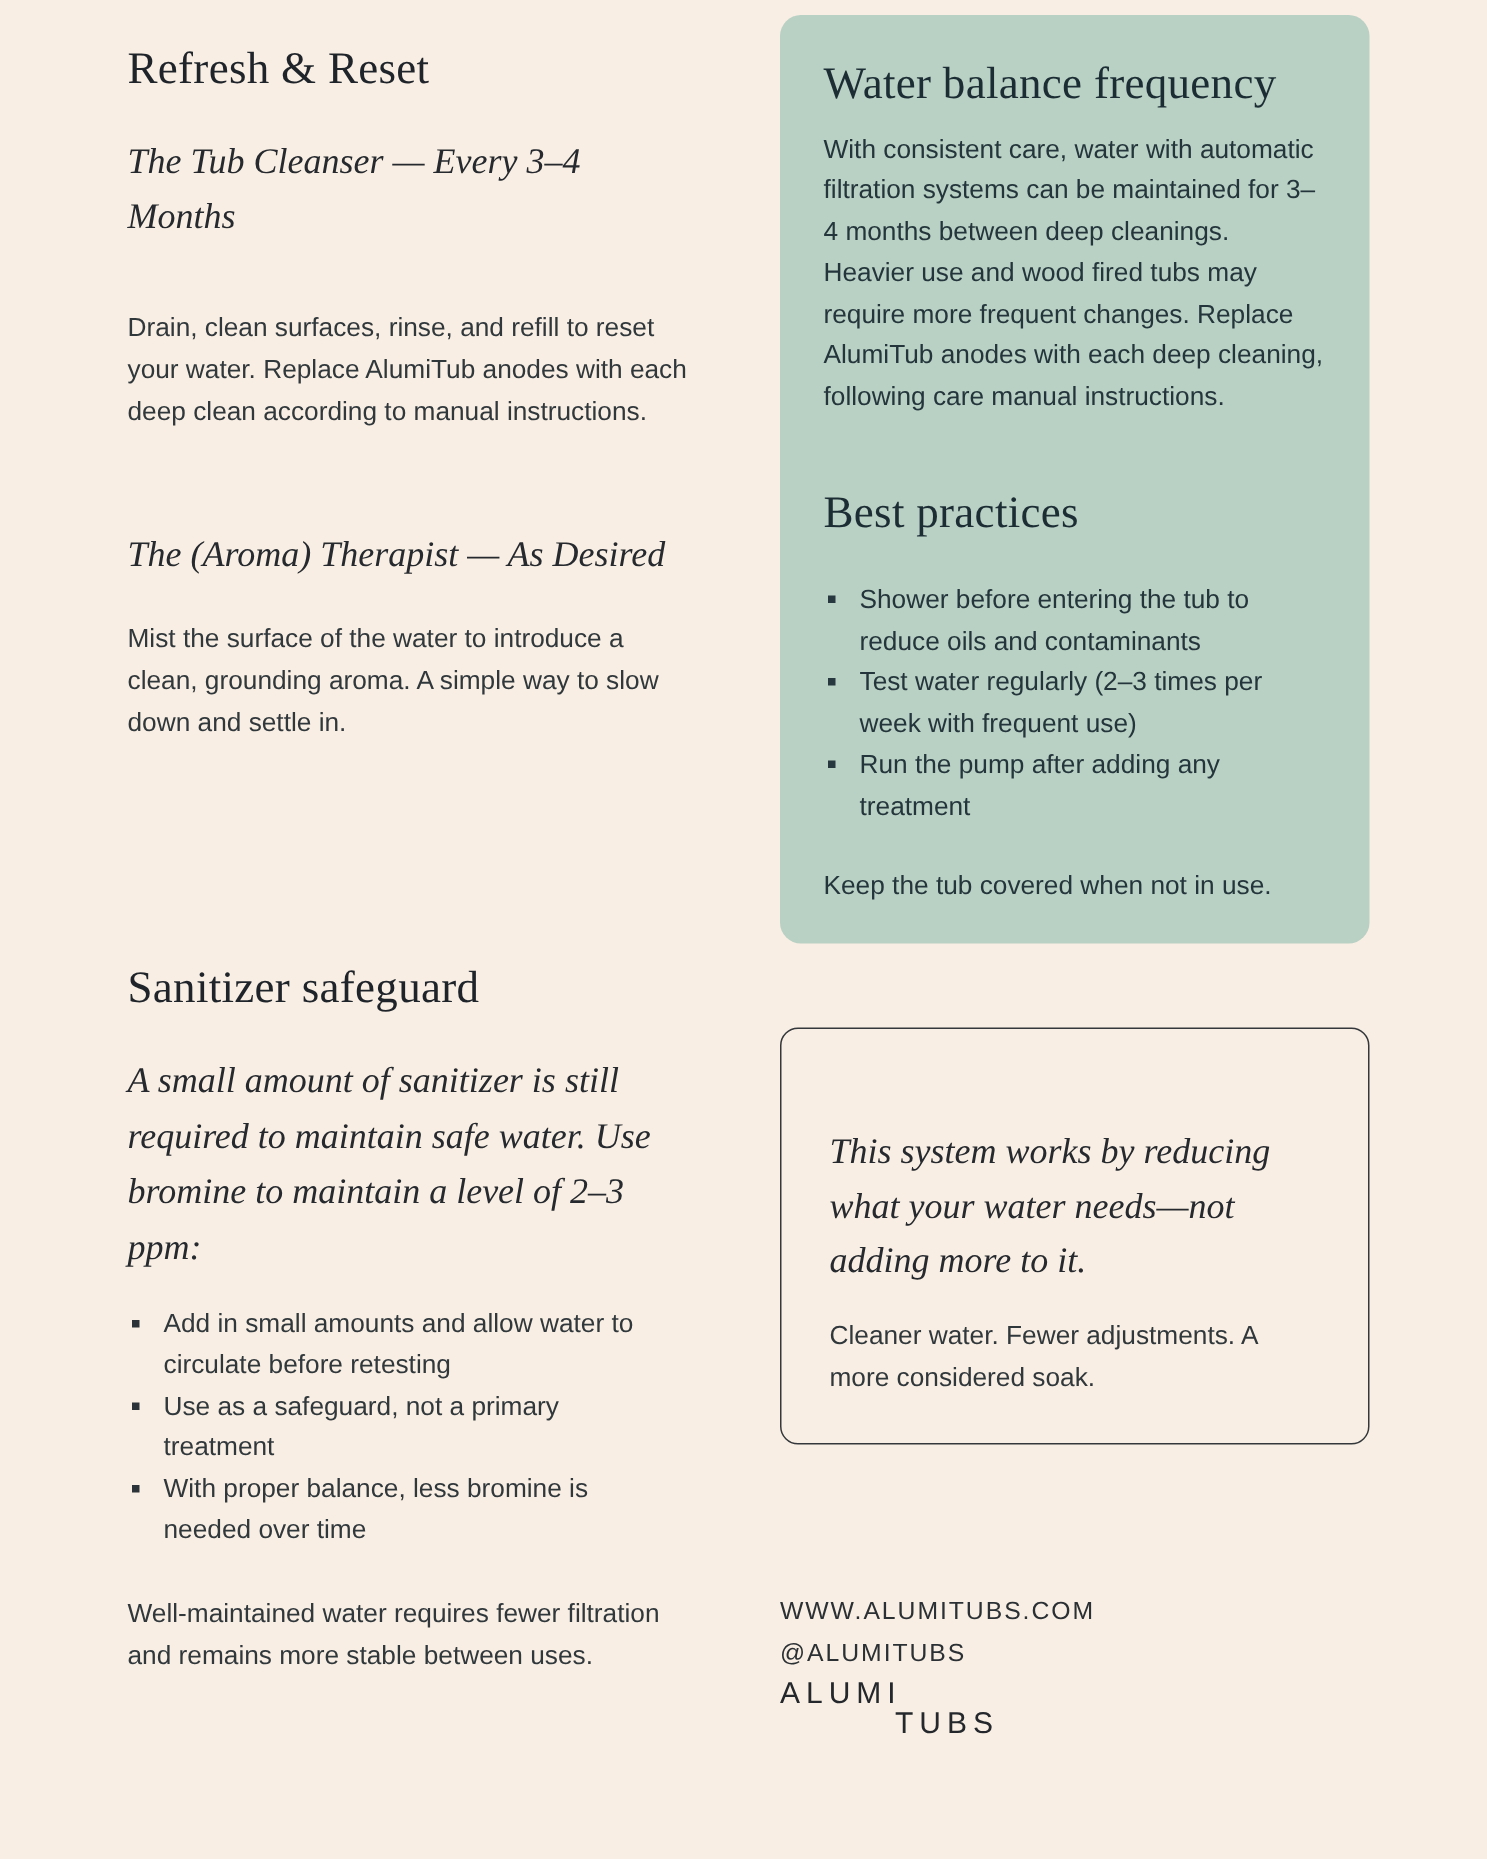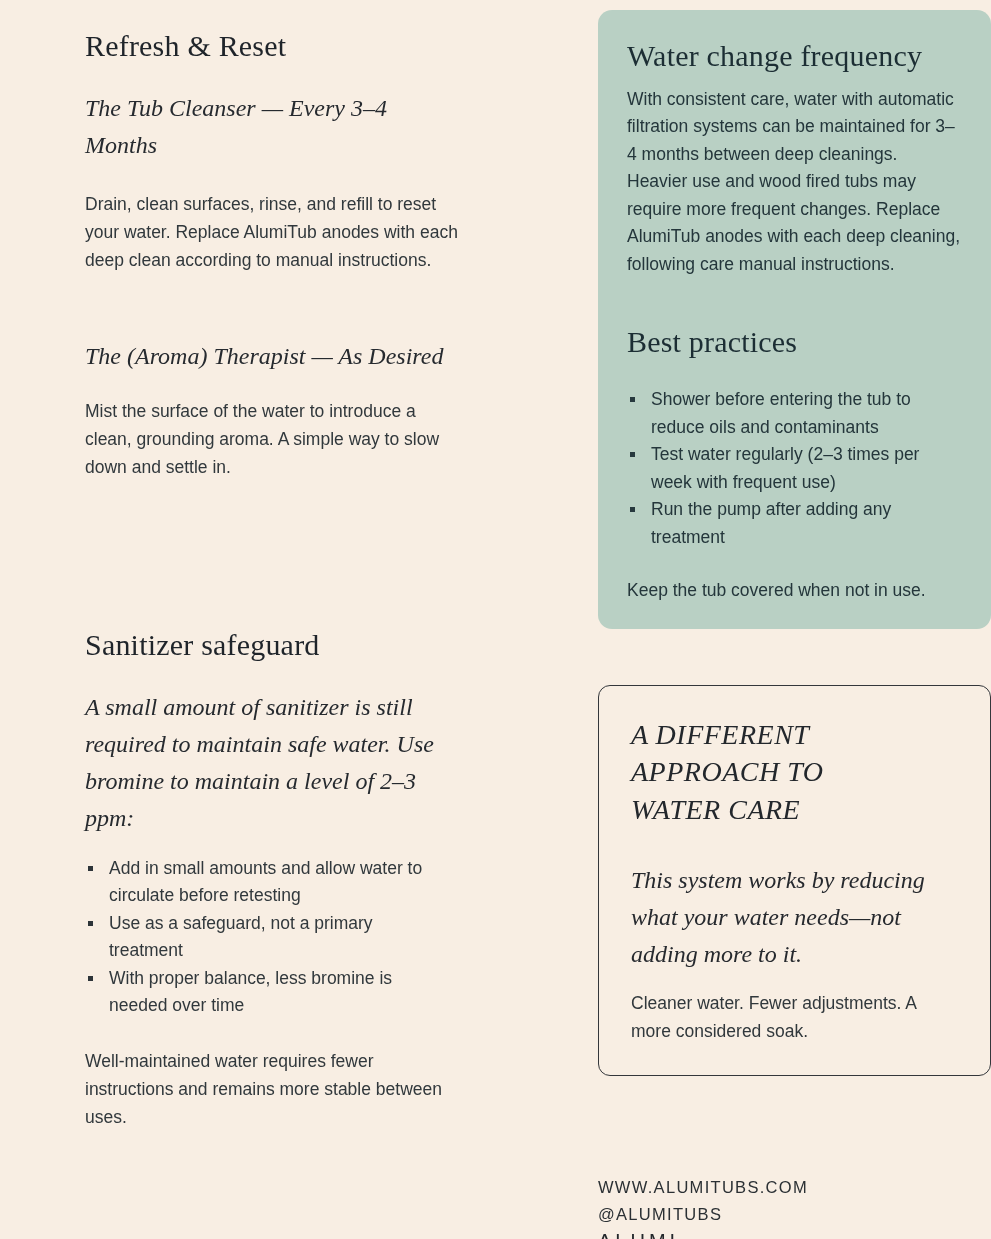--- a/index.html
+++ b/index.html
@@ -3,21 +3,21 @@
 <meta charset="utf-8">
 <style>
   * { margin:0; padding:0; box-sizing:border-box; }
   body {
     width:991px; height:1239px;
     background:#f8eee3;
     font-family:"Liberation Sans", sans-serif;
     color:#30373b;
     overflow:hidden;
   }
-  .page { display:flex; width:991px; height:1239px; padding-left:85px;justify-content:space-between; }
+  .page { display:flex; width:991px; height:1239px; padding-left:85px; }
   .col-left  { width:415px; flex:none; padding-top:28px; }
   .col-right { width:393px; flex:none; margin-left:20px; padding-top:10px; }
 
   h2.serif {
     font-family:"Liberation Serif", serif;
     font-weight:400;
     font-size:30px;
     line-height:1.2;
     color:#1f242a;
     letter-spacing:0.2px;
@@ -31,21 +31,21 @@
     color:#262a2f;
   }
   .body-text {
     font-size:17.5px;
     line-height:1.6;
     color:#31383c;
   }
 
   
   .sec1 .sub  { margin-top:26px; max-width:335px; }
-  .sec1 .body-text { margin-top:26px; max-width:374px; }
+  .sec1 .body-text { margin-top:40px; max-width:374px; }
   .sec2 { margin-top:64px; }
   .sec2 .sub  { margin-top:13px;font-style:italic; }
   .sec2 .body-text { margin-top:22px; max-width:368px; }
   .sec3 { margin-top:146px; }
   .sec3 .sub  { margin-top:26px; max-width:350px; }
   .bullet-list { list-style:none; margin-top:18px; }
   .bullet-list li {
     position:relative;
     padding-left:24px;
     font-size:17.5px;
@@ -145,41 +145,40 @@
     </section>
 
     <section class="sec3">
       <h2 class="serif">Sanitizer safeguard</h2>
       <p class="sub">A small amount of sanitizer is still required to maintain safe water. Use bromine to maintain a level of 2–3 ppm:</p>
       <ul class="bullet-list">
         <li>Add in small amounts and allow water to circulate before retesting</li>
         <li>Use as a safeguard, not a primary treatment</li>
         <li>With proper balance, less bromine is needed over time</li>
       </ul>
-      <p class="body-text outro">Well-maintained water requires fewer instructions and remains more stable between uses.</p>
+      <p class="body-text outro">Well-maintained water requires fewer filtration and remains more stable between uses.</p>
     </section>
 
   </div>
 
   <div class="col-right">
 
     <div class="green-card">
-      <h2 class="serif">Water change frequency</h2>
+      <h2 class="serif">Water balance frequency</h2>
       <p class="body-text">With consistent care, water with automatic filtration systems can be maintained for 3–4 months between deep cleanings. Heavier use and wood fired tubs may require more frequent changes. Replace AlumiTub anodes with each deep cleaning, following care manual instructions.</p>
       <h2 class="serif bp-heading">Best practices</h2>
       <ul class="bullet-list">
         <li>Shower before entering the tub to reduce oils and contaminants</li>
         <li>Test water regularly (2–3 times per week with frequent use)</li>
         <li>Run the pump after adding any treatment</li>
       </ul>
       <p class="body-text note">Keep the tub covered when not in use.</p>
     </div>
 
     <div class="outline-box">
-      <h3 class="box-title">A DIFFERENT APPROACH TO WATER CARE</h3>
       <p class="box-lead">This system works by reducing what your water needs—not adding more to it.</p>
       <p class="body-text box-body">Cleaner water. Fewer adjustments. A more considered soak.</p>
     </div>
 
     <div class="footer">
       <div class="contact">
         <span>WWW.ALUMITUBS.COM</span><br>
         <span>@ALUMITUBS</span>
       </div>
       <div class="logo">

